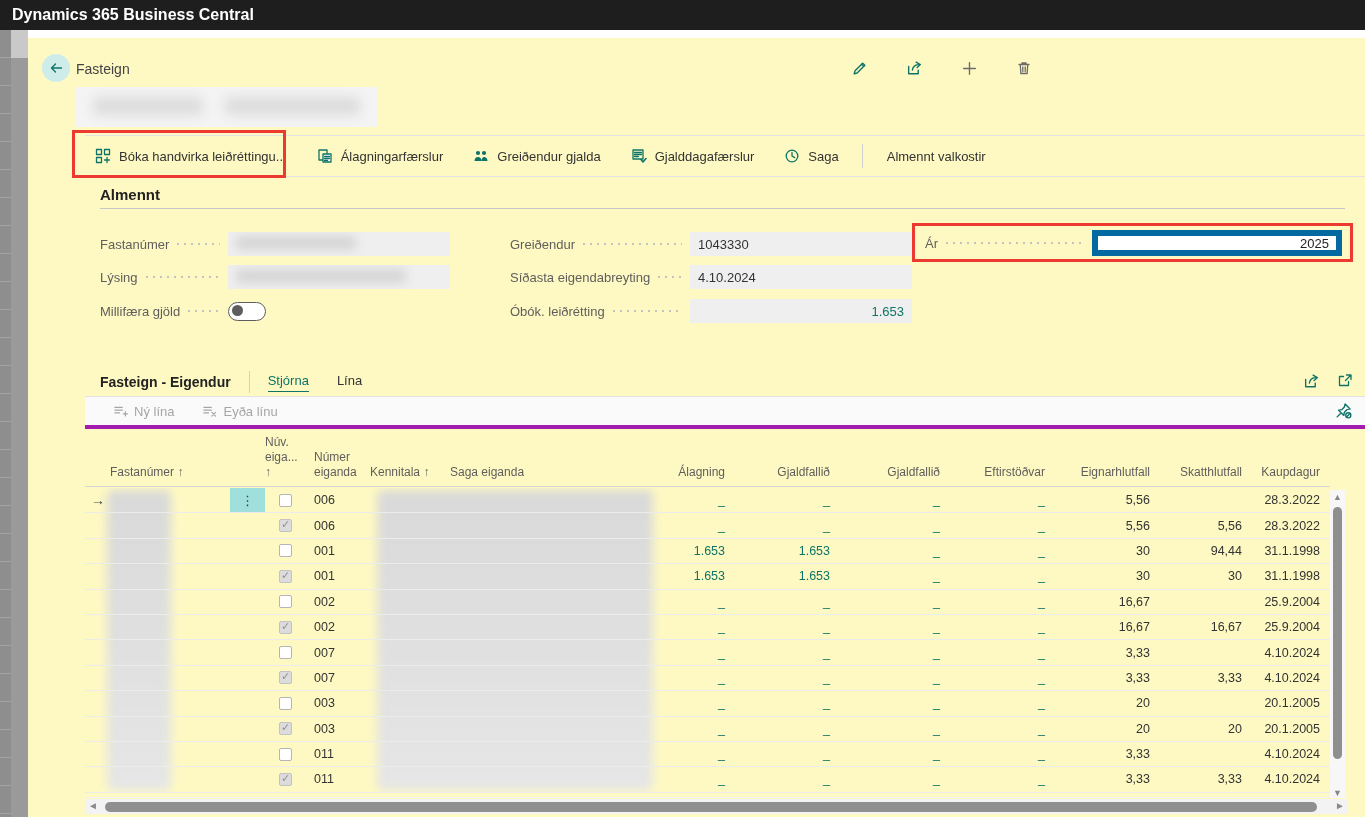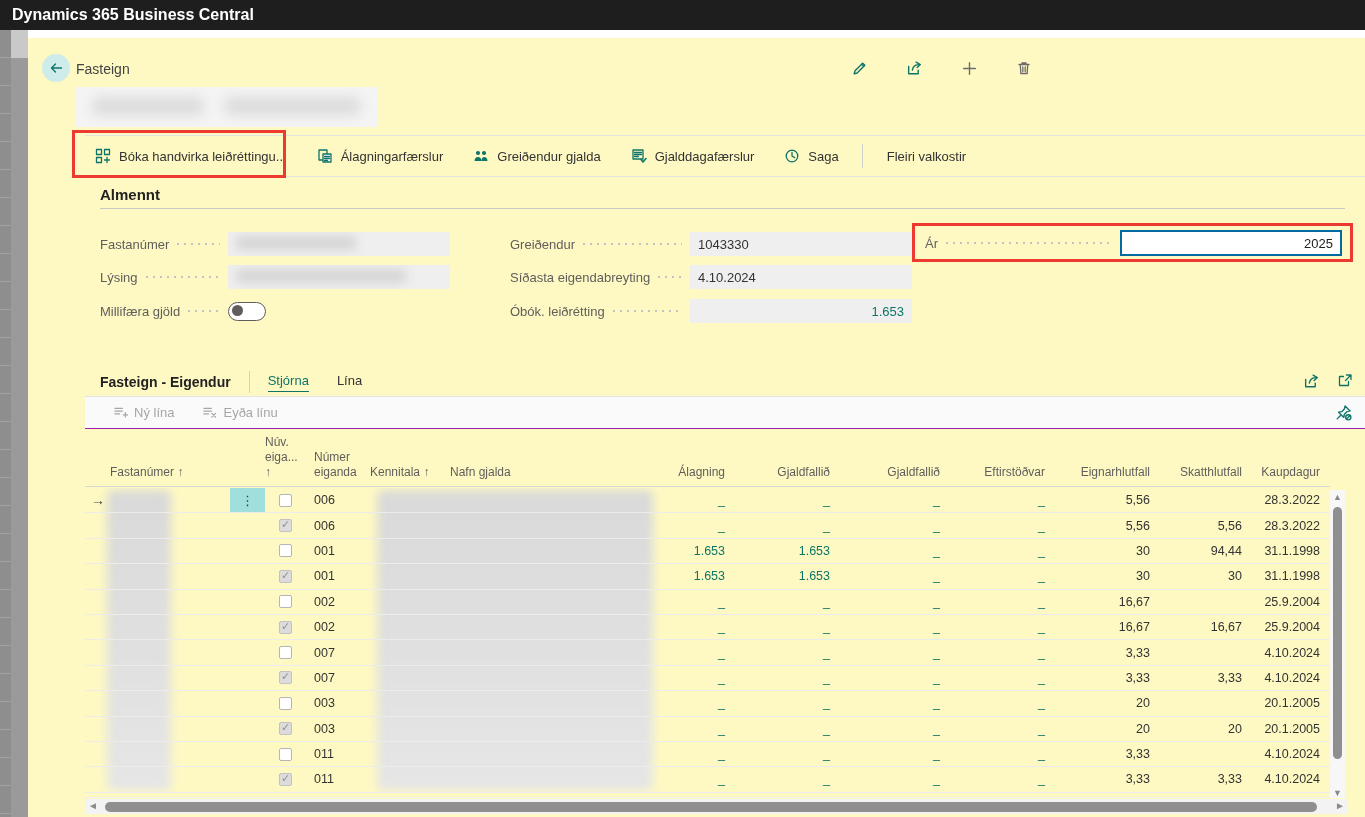--- a/index.html
+++ b/index.html
@@ -54,39 +54,39 @@
   .fieldrow { position:absolute; display:flex; align-items:center; height:24px; }
   .flabel { font-size:13px; color:#605e5c; white-space:nowrap; }
   .fdots  { flex:1 1 auto; height:2px; margin:0 8px 0 8px;
             background-image:repeating-linear-gradient(to right,#c3c3c3 0 2px,transparent 2px 7px);
             background-position:center; background-size:100% 2px; background-repeat:no-repeat; }
   .fval   { width:222px; height:24px; background:#efefef; font-size:13px; color:#333;
             display:flex; align-items:center; padding:0 8px; flex:0 0 auto; }
   .fval.blurred { overflow:hidden; position:relative; }
   .fval .smudge { position:absolute; top:4px; height:14px; background:#d6d6d6; filter:blur(5px); border-radius:3px; }
   .fval.num { justify-content:flex-end; color:#0e7468; }
-  .ar-input { width:222px; height:26px; background:#fff; border:2px solid #0369a1; font-size:13px;
+  .ar-input { width:250px; height:26px; background:#fff; border:6px solid #0369a1; font-size:13px;
               color:#222; text-align:right; padding:0 7px; flex:0 0 auto; }
 
   .toggle { width:38px; height:19px; border:1.5px solid #605e5c; border-radius:10px; background:#fff;
             position:relative; cursor:pointer; flex:0 0 auto; }
   .toggle .knob { position:absolute; left:3px; top:2.5px; width:11px; height:11px; border-radius:50%; background:#605e5c; }
 
   
   .card-head { position:absolute; left:57px; top:330px; width:1280px; height:28px; display:flex; align-items:center; }
   .card-title { font-size:14px; font-weight:bold; color:#222; margin-left:15px; white-space:nowrap; }
   .ch-sep { width:1px; height:22px; background:#d0d0d0; margin:0 18px; }
   .card-tab { font-size:13px; color:#333; margin-right:28px; cursor:pointer; padding-bottom:3px; }
   .card-tab.active { color:#0e7468; border-bottom:1.5px solid #0e7468; }
   .card-head-icons { margin-left:auto; display:flex; gap:16px; margin-right:10px; }
   .chi { width:18px; height:18px; color:#0e7468; cursor:pointer; }
   .card-head-rule { position:absolute; left:57px; top:358px; width:1280px; height:1px; background:#e4e4e4; }
 
   .card-actions { position:absolute; left:57px; top:359px; width:1280px; height:32px; background:#fafafa;
-                  border-bottom:1px solid #a21caf; display:flex; align-items:center; }
+                  border-bottom:4px solid #a21caf; display:flex; align-items:center; }
   .ca-item { display:flex; align-items:center; gap:6px; font-size:13px; color:#a6a6a6;
              margin-left:28px; cursor:pointer; }
   .ca-item .ca-icon { width:15px; height:15px; color:#a6a6a6; }
   .ca-pin { margin-left:auto; margin-right:12px; width:18px; height:18px; color:#0e7468; cursor:pointer; }
 
   
   .thead { position:absolute; left:57px; top:392px; width:1245px; height:57px;
            display:flex; align-items:flex-end; border-bottom:1px solid #d6d6d6;
            font-size:12px; color:#605e5c; }
   .thead .th { padding-bottom:6px; line-height:1.25; }
@@ -242,21 +242,21 @@
     <span class="ab-icon">
             <svg width="16" height="16" viewBox="0 0 16 16" fill="none" stroke="currentColor" stroke-width="1.3" stroke-linecap="round" stroke-linejoin="round">
               <circle cx="8" cy="8" r="5.8"></circle>
               <path d="M8 4.5V8l2.6 1.6"></path>
             </svg>
           </span>
     <span class="ab-label">Saga</span>
   </div>
       </span>
     <div class="ab-sep"></div>
-    <div class="ab-more">Fleiri valkostir</div>
+    <div class="ab-more">Almennt valkostir</div>
   </div>
 
   <div class="annot annot1"></div>
   <div class="annot annot2"></div>
 
   <div class="sec-title">Almennt</div>
   <div class="sec-rule"></div>
 
   <div class="fieldrow" style="left:72px; top:194px; width:350px;">
     <span class="flabel">Fastanúmer</span>
@@ -365,21 +365,21 @@
     <div class="th c3" style="white-space:normal;">
       <span>Núv. eiga...</span><br>
       <span>↑</span>
     </div>
     <div class="th c4" style="white-space:normal;">
       <span>Númer eiganda</span>
     </div>
     <div class="th c5">
       <span>Kennitala</span> <span>↑</span>
     </div>
-    <div class="th c6"><span>Nafn gjalda</span></div>
+    <div class="th c6"><span>Saga eiganda</span></div>
     <div class="th c7"><span>Álagning</span></div>
     <div class="th c8"><span>Gjaldfallið</span></div>
     <div class="th c9"><span>Gjaldfallið</span></div>
     <div class="th c10"><span>Eftirstöðvar</span></div>
     <div class="th c11"><span>Eignarhlutfall</span></div>
     <div class="th c12"><span>Skatthlutfall</span></div>
     <div class="th c13"><span>Kaupdagur</span></div>
   </div>
 
   <div class="rows">

